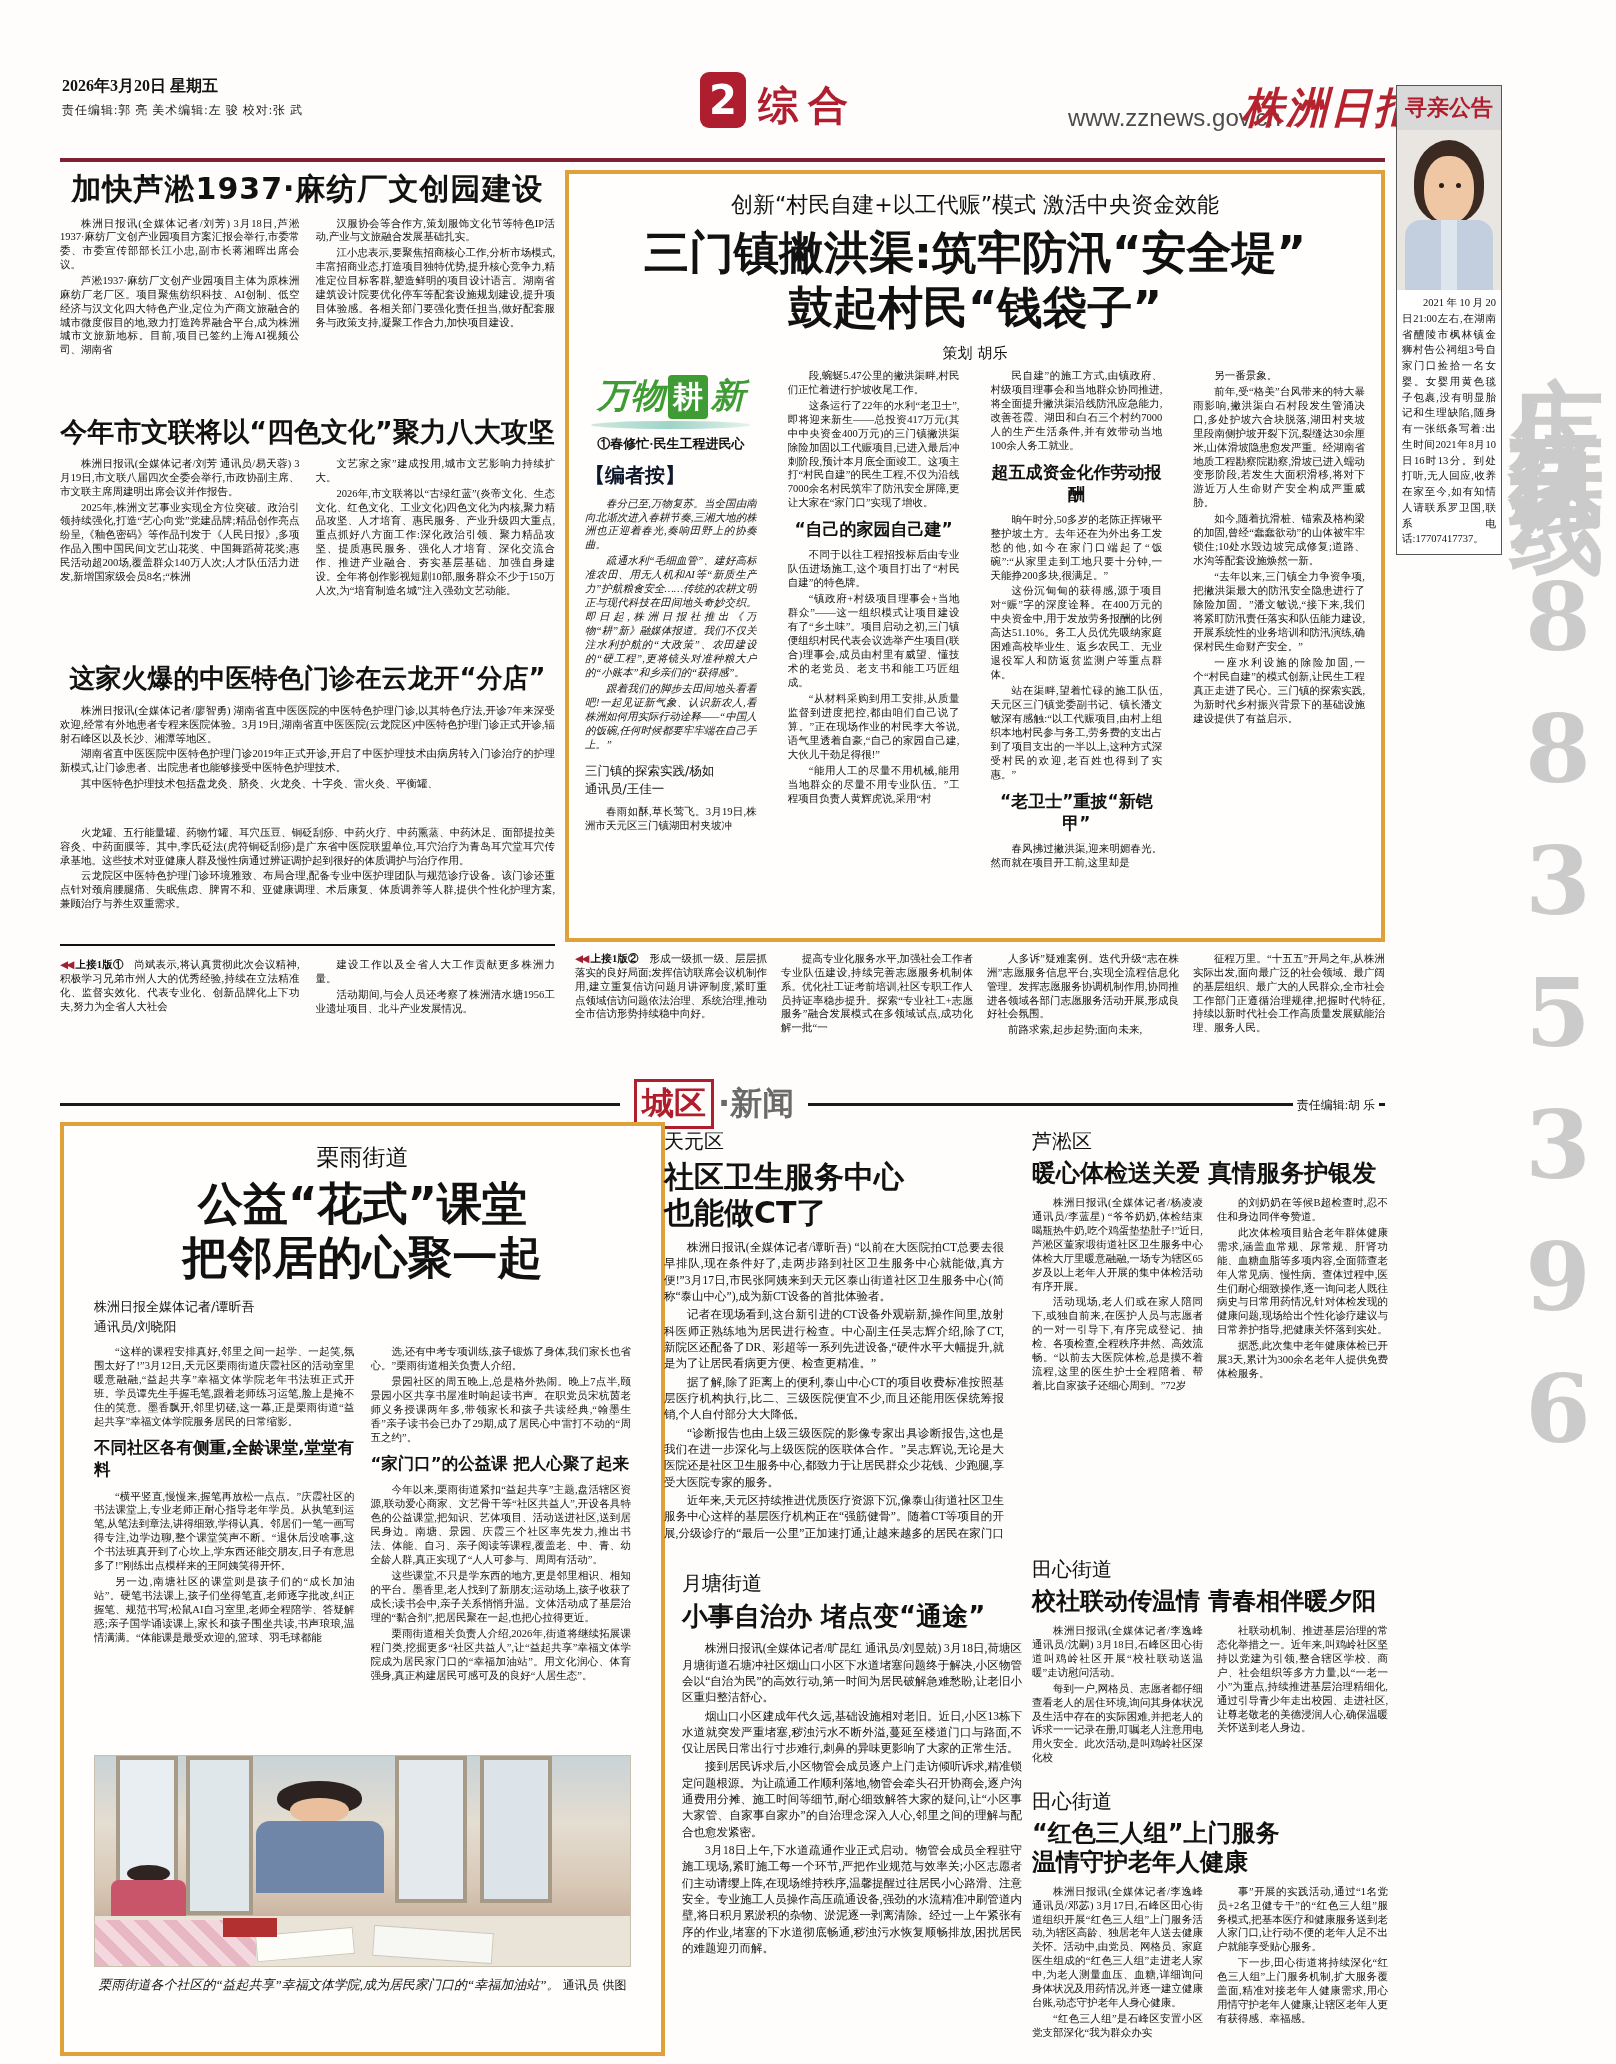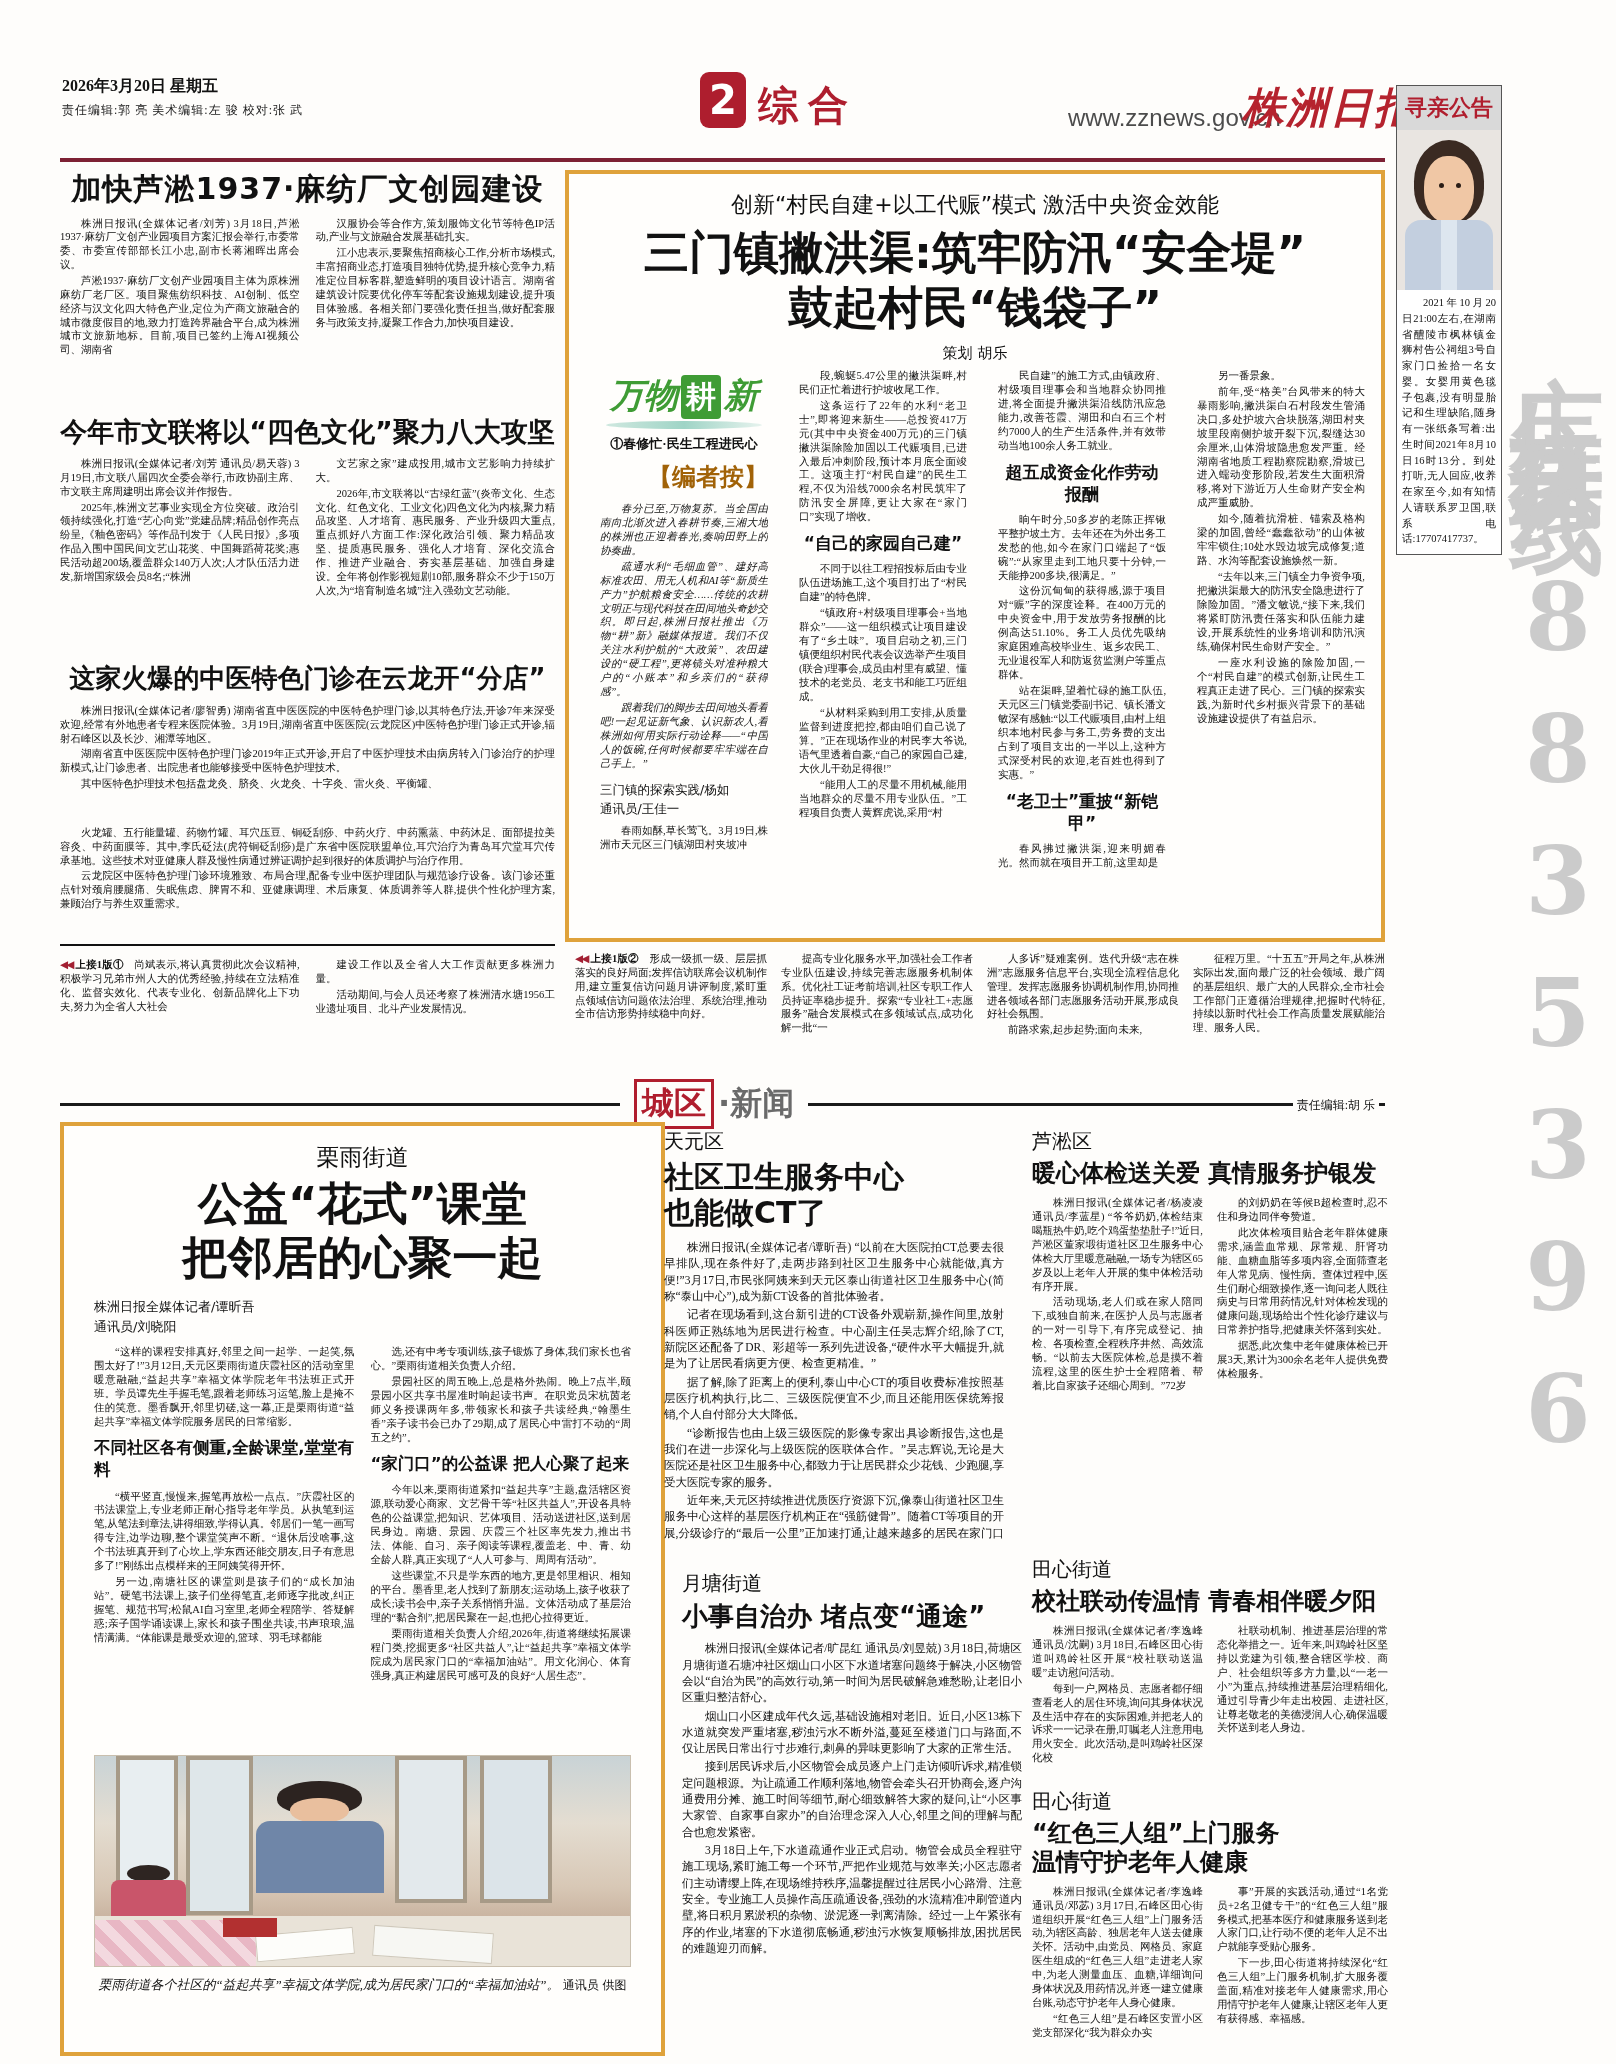--- a/index.html
+++ b/index.html
@@ -26,31 +26,31 @@
   .cols2 .col{flex:1;font-size:10.5px;line-height:1.32;overflow:hidden;}
   .l-divider{left:60px;top:944px;width:495px;height:2px;background:#111;}
   .jump-lead{font-weight:bold;}
   .jump-arrow{color:#a32032;font-weight:bold;letter-spacing:-2px;margin-right:3px;}
   
   .main-box{left:565px;top:170px;width:820px;height:772px;border:4px solid #dfa23b;background:#fffefc;
             box-sizing:border-box;padding:14px 16px;}
   .main-kicker{text-align:center;font-size:22px;margin:2px 0 6px 0;font-family:"DejaVu Sans",sans-serif;}
   .main-title{text-align:center;font-size:45px;line-height:1.22;margin:0;}
   .main-planner{text-align:center;font-size:15px;margin:8px 0 6px 0;font-family:"DejaVu Sans",sans-serif;}
-  .main-cols{display:flex;gap:31px;height:540px;overflow:hidden;margin-top:4px;margin-left:15px;}
+  .main-cols{display:flex;gap:31px;height:540px;overflow:hidden;margin-top:4px;}
   .main-col{flex:1;font-size:10.5px;line-height:1.33;overflow:hidden;}
   .brand{text-align:center;margin:4px 0 2px 0;position:relative;padding-bottom:10px;}
   .brand:after{content:"";position:absolute;left:6px;right:6px;bottom:0;height:8px;border-radius:50%;
                background:linear-gradient(90deg,#cfe8df,#9fd4c6,#e7f3ee);}
   .brand-w{color:#3f9c35;font-size:34px;font-style:italic;font-weight:bold;
            font-family:"DejaVu Sans",sans-serif;}
   .brand-geng{display:inline-block;background:#3f9c35;color:#fff;font-size:30px;font-weight:bold;
               font-family:"DejaVu Sans",sans-serif;padding:2px 5px;border-radius:4px;margin:0 3px;}
   .series-line{text-align:center;font-size:13px;font-weight:bold;margin:6px 0;}
-  .note-label{text-align:right;color:#a16207;font-size:24px;font-weight:bold;margin:10px 0 8px 0;
+  .note-label{text-align:left;color:#0f172a;font-size:20px;font-weight:bold;margin:10px 0 8px 0;
               font-family:"DejaVu Sans",sans-serif;}
   .note-para{font-style:italic;}
   .main-byline{font-family:"DejaVu Sans",sans-serif;font-size:12.5px;margin:10px 0 6px 0;line-height:1.5;}
   .col-subhead{text-align:center;font-size:17px;font-weight:bold;margin:8px 0;line-height:1.3;
                font-family:"DejaVu Sans",sans-serif;text-indent:0;}
   
   .cont2{left:575px;top:952px;width:810px;height:122px;display:flex;gap:14px;overflow:hidden;}
   .cont2 .col{flex:1;font-size:10.5px;line-height:1.32;overflow:hidden;}
   
   .city-hdr{left:60px;top:1082px;width:1325px;height:44px;display:flex;align-items:center;}

